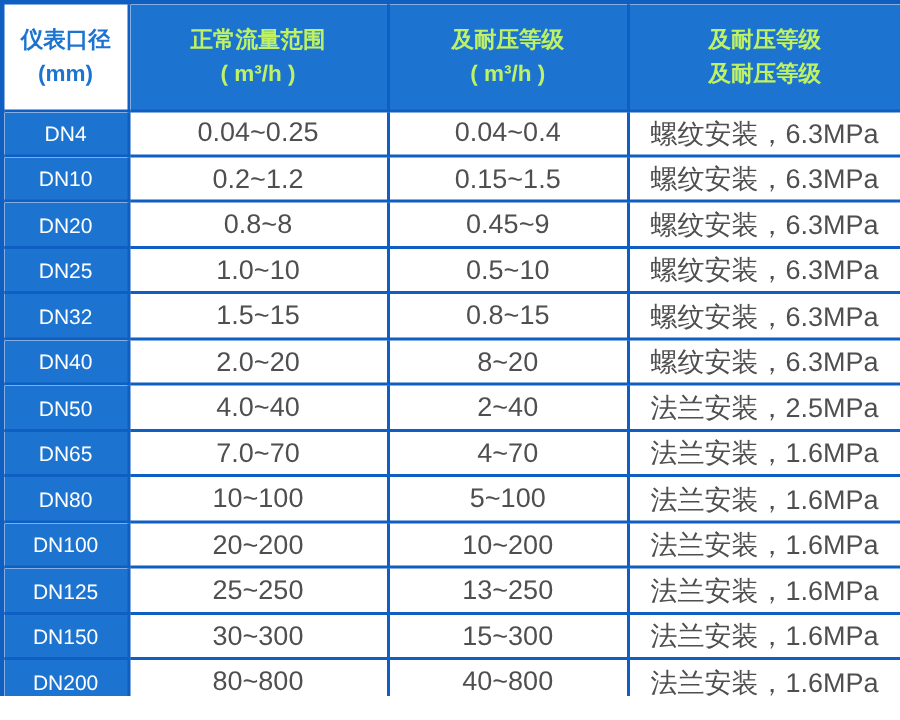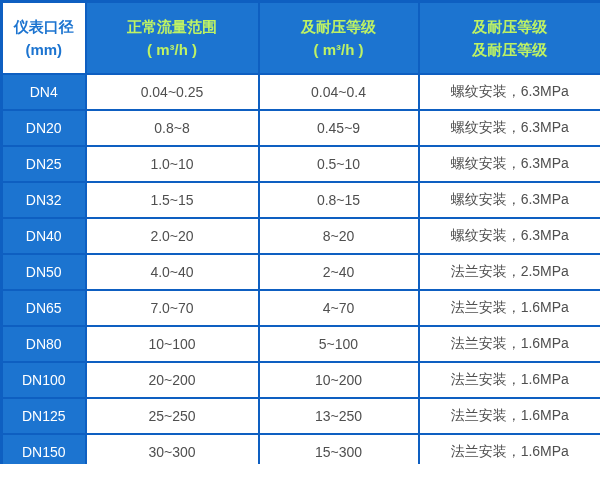--- a/index.html
+++ b/index.html
@@ -45,21 +45,21 @@
   }
   tbody tr { height: 26px; }
   td.dn-cell {
     background: var(--primary-blue);
     color: #ffffff;
     font-size: 14px;
   }
   td.val-cell {
     background: var(--cell-bg);
     color: var(--body-text);
-    font-size: 14px;
+    font-size: 18px;
   }
   .bottom-strip {
     width: 600px; height: 8px;
     background: var(--bottom-strip);
   }
 </style>
 </head>
 <body>
 
 <div class="wrap">
@@ -92,20 +92,26 @@
     </thead>
     <tbody>
   <tr>
     <td class="dn-cell">DN4</td>
     <td class="val-cell">0.04~0.25</td>
     <td class="val-cell">0.04~0.4</td>
     <td class="val-cell">螺纹安装，6.3MPa</td>
   </tr>
 
 
+  <tr>
+    <td class="dn-cell">DN10</td>
+    <td class="val-cell">0.2~1.2</td>
+    <td class="val-cell">0.15~1.5</td>
+    <td class="val-cell">螺纹安装，6.3MPa</td>
+  </tr>
 
 
   <tr>
     <td class="dn-cell">DN20</td>
     <td class="val-cell">0.8~8</td>
     <td class="val-cell">0.45~9</td>
     <td class="val-cell">螺纹安装，6.3MPa</td>
   </tr>
 
   <tr>
@@ -164,16 +170,22 @@
     <td class="val-cell">法兰安装，1.6MPa</td>
   </tr>
 
   <tr>
     <td class="dn-cell">DN150</td>
     <td class="val-cell">30~300</td>
     <td class="val-cell">15~300</td>
     <td class="val-cell">法兰安装，1.6MPa</td>
   </tr>
 
+  <tr>
+    <td class="dn-cell">DN200</td>
+    <td class="val-cell">80~800</td>
+    <td class="val-cell">40~800</td>
+    <td class="val-cell">法兰安装，1.6MPa</td>
+  </tr>
 </tbody>
   </table>
   <div class="bottom-strip"></div>
 </div>
 
 </body></html>

